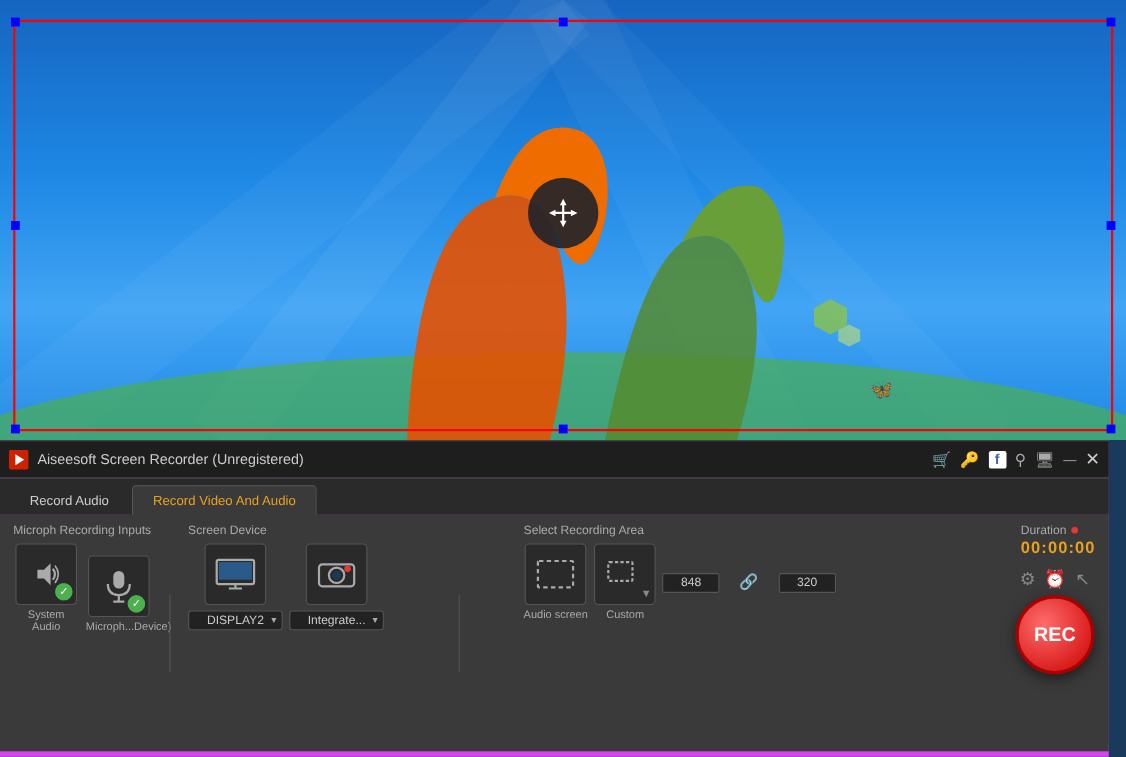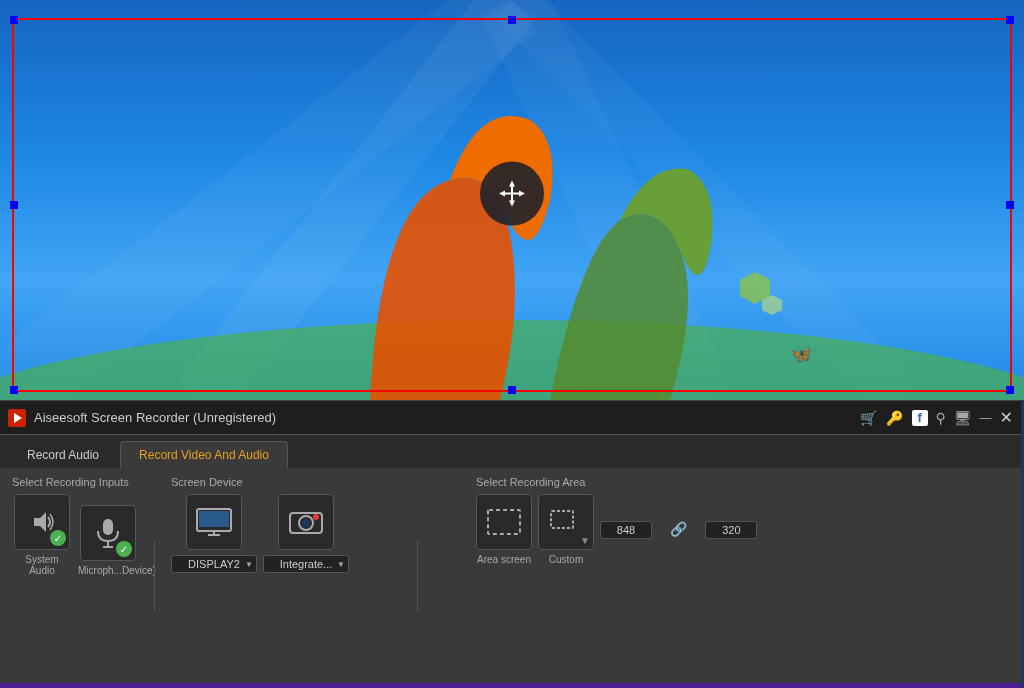--- a/index.html
+++ b/index.html
@@ -62,23 +62,23 @@
       justify-content: center;
       color: white;
       font-size: 28px;
     }
 
     
     .app-window {
       position: absolute;
       bottom: 0;
       left: 0;
-      right: 3px;
+      right: 16px;
       height: 288px;
-      background: #4c1d95;
+      background: #d946ef;
       border-top: 1px solid #444;
     }
 
     
     .title-bar {
       height: 34px;
       background: #1e1e1e;
       display: flex;
       align-items: center;
       padding: 0 8px;
@@ -525,21 +525,21 @@
     </div>
     <div class="tab active">
       <span>Record Video And Audio</span>
     </div>
   </div>
 
   <div class="main-content">
     <div class="section-row">
 
       <div class="section">
-        <span class="section-label">Select Recording Inputs</span>
+        <span class="section-label">Microph Recording Inputs</span>
         <div class="section-content">
 
           <div class="device-btn">
             <div class="device-icon-box">
               <svg width="32" height="32" viewBox="0 0 32 32" xmlns="http://www.w3.org/2000/svg">
 
                 <polygon points="8,12 14,12 20,6 20,26 14,20 8,20" fill="#aaa"></polygon>
 
                 <path d="M22,11 Q26,16 22,21" stroke="#aaa" stroke-width="2" fill="none"></path>
                 <path d="M24,8 Q30,16 24,24" stroke="#aaa" stroke-width="1.5" fill="none"></path>
@@ -620,21 +620,21 @@
       <div class="section recording-area-section">
         <span class="section-label">Select Recording Area</span>
         <div class="area-buttons">
 
           <div class="area-btn">
             <div class="area-icon-box">
               <svg width="38" height="30" viewBox="0 0 38 30" xmlns="http://www.w3.org/2000/svg">
                 <rect x="3" y="3" width="32" height="24" rx="1" fill="none" stroke="#aaa" stroke-width="2" stroke-dasharray="4,3"></rect>
               </svg>
             </div>
-            <span class="area-label">Area screen</span>
+            <span class="area-label">Audio screen</span>
           </div>
 
           <div class="custom-area-btn">
             <div class="custom-icon-box">
               <svg width="34" height="26" viewBox="0 0 34 26" xmlns="http://www.w3.org/2000/svg">
                 <rect x="2" y="2" width="22" height="17" rx="1" fill="none" stroke="#aaa" stroke-width="2" stroke-dasharray="3,2"></rect>
               </svg>
               <span class="custom-dropdown-arrow">▼</span>
             </div>
             <span class="area-label">Custom</span>
@@ -645,16 +645,36 @@
               <input class="dim-input" type="text" value="848" style="">
             </div>
             <div class="dim-lock">🔗</div>
             <div class="dim-row">
               <input class="dim-input" type="text" value="320" style="">
             </div>
           </div>
         </div>
       </div>
 
+      <div class="right-group">
+
+        <div class="duration-section">
+          <div class="duration-label-row">
+            <span>Duration</span>
+            <div class="duration-dot"></div>
+          </div>
+          <span class="duration-time">00:00:00</span>
+        </div>
+
+        <div class="bottom-icons">
+          <span class="bottom-icon">⚙</span>
+          <span class="bottom-icon">⏰</span>
+          <span class="bottom-icon">↖</span>
+        </div>
+
+        <div class="rec-btn">
+          <span>REC</span>
+        </div>
+      </div>
 
     </div>
   </div>
 </div>
 
 </body></html>

